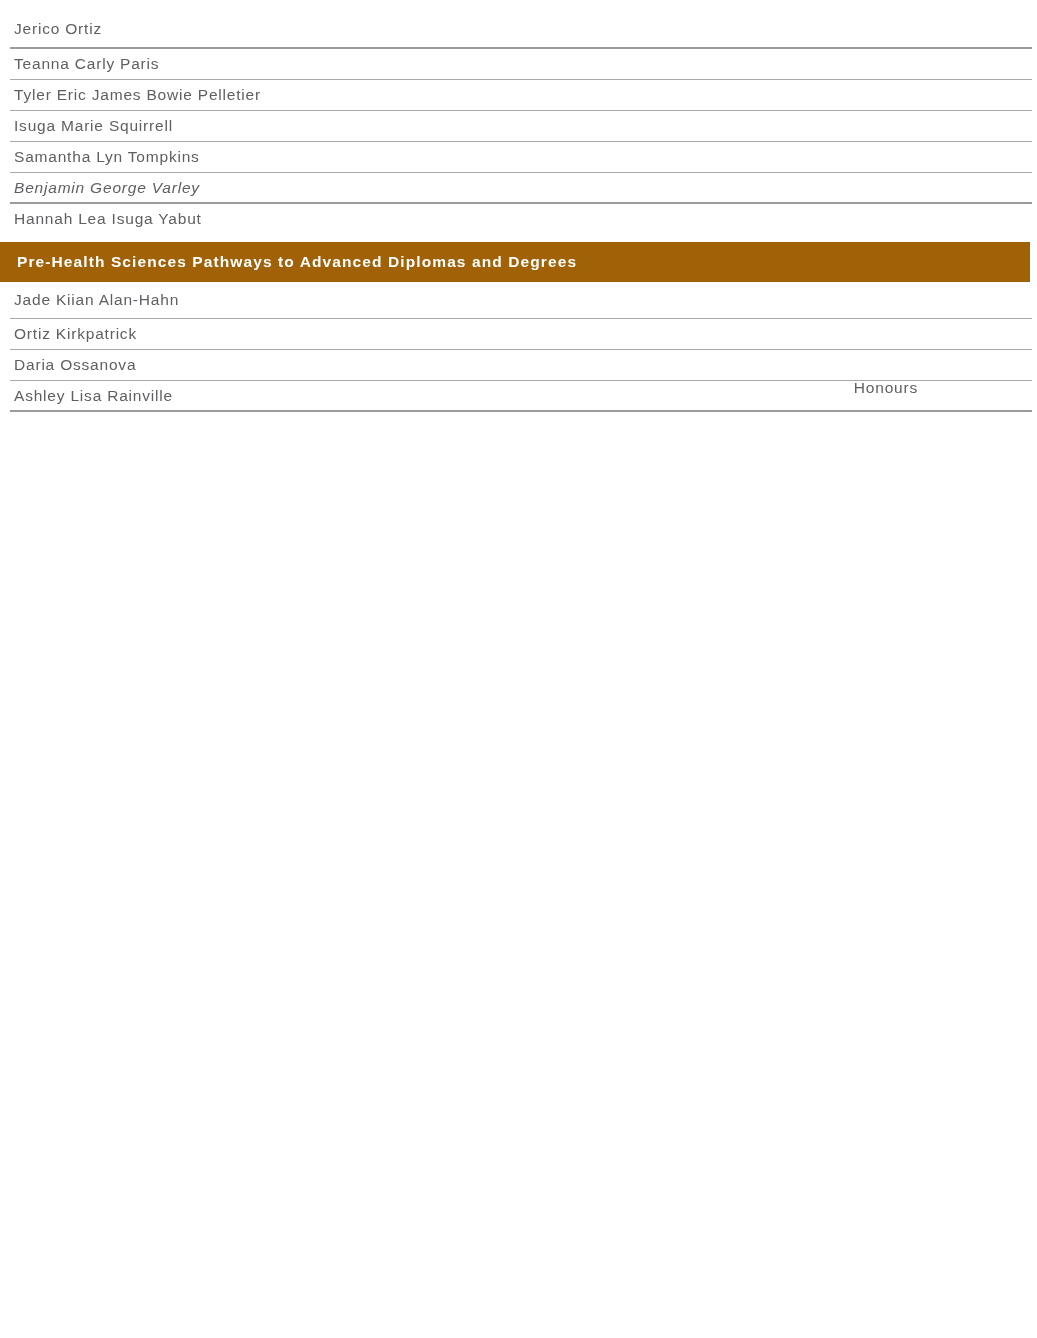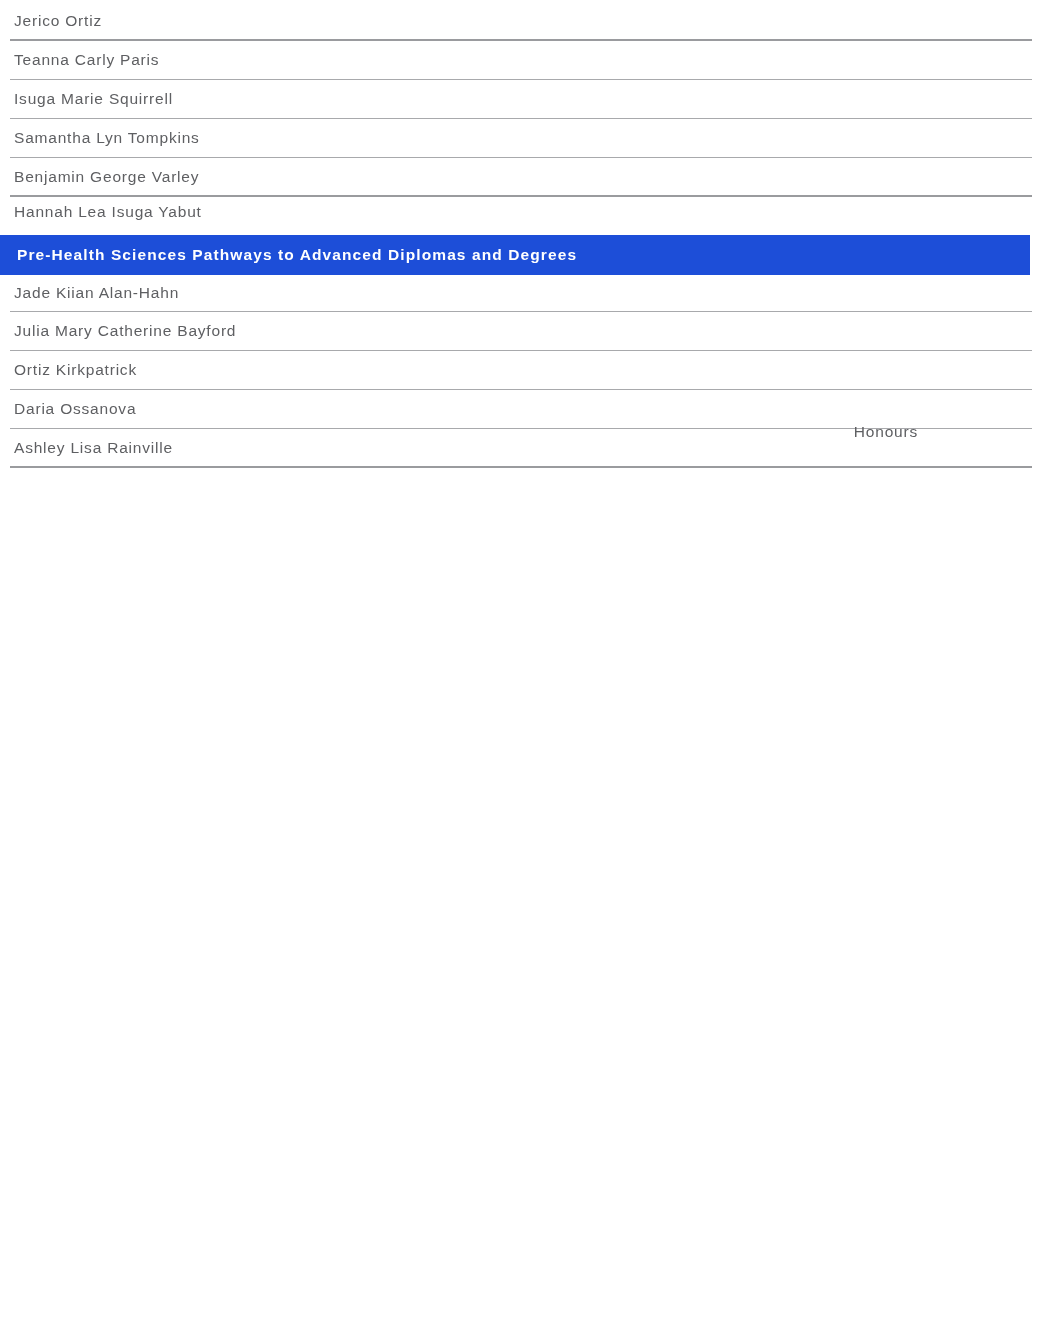--- a/index.html
+++ b/index.html
@@ -8,63 +8,64 @@
     background: #ffffff;
   }
   body {
     width: 1037px;
     height: 1338px;
     font-family: "Liberation Sans", "DejaVu Sans", sans-serif;
     position: relative;
     overflow: hidden;
   }
   .grad-list {
-    padding-top: 8px;
+    padding-top: 16px;
   }
   .row {
     box-sizing: border-box;
-    height: 39px;
+    height: 31px;
     margin: 0 5px 0 10px;
     border-bottom: 1px solid #a8a9ac;
     display: flex;
     align-items: center;
     padding-left: 4px;
     color: #5e5f62;
     font-size: 15.5px;
     letter-spacing: 0.8px;
   }
   .row .name {
     white-space: nowrap;
   }
   .row-first {
     height: 33px;
     padding-bottom: 5px;
     border-bottom: 2px solid #9a9b9e;
   }
   .row-strong {
     border-bottom: 2px solid #9a9b9e;
+    font-style: italic;
   }
   .row-pre-band {
     height: 38px;
     border-bottom: none;
     padding-bottom: 8px;
   }
   .row-post-band {
     height: 37px;
     justify-content: center;
   }
   .row-last {
     border-bottom: 2px solid #9a9b9e;
     justify-content: flex-end;
   }
   .section-band {
     box-sizing: border-box;
     height: 40px;
     margin: 0 7px 0 0;
-    background: #1d4ed8;
+    background: #a16207;
     display: flex;
     align-items: center;
     padding-left: 17px;
     color: #ffffff;
     font-size: 15.5px;
     font-weight: bold;
     letter-spacing: 1.1px;
     white-space: nowrap;
   }
   .honour {
@@ -80,20 +81,23 @@
 <section class="grad-list">
 
   <div class="row row-first">
     <span class="name">Jerico Ortiz</span>
   </div>
 
   <div class="row">
     <span class="name">Teanna Carly Paris</span>
   </div>
 
+  <div class="row">
+    <span class="name">Tyler Eric James Bowie Pelletier</span>
+  </div>
 
   <div class="row">
     <span class="name">Isuga Marie Squirrell</span>
   </div>
 
   <div class="row">
     <span class="name">Samantha Lyn Tompkins</span>
   </div>
 
   <div class="row row-strong">
@@ -106,24 +110,20 @@
 
   <div class="section-band">
     <span>Pre-Health Sciences Pathways to Advanced Diplomas and Degrees</span>
   </div>
 
   <div class="row row-post-band">
     <span class="name">Jade Kiian Alan-Hahn</span>
     <span class="honour"></span>
   </div>
 
-  <div class="row">
-    <span class="name">Julia Mary Catherine Bayford</span>
-    <span class="honour"></span>
-  </div>
 
   <div class="row">
     <span class="name">Ortiz Kirkpatrick</span>
     <span class="honour"></span>
   </div>
 
 
   <div class="row">
     <span class="name">Daria Ossanova</span>
     <span class="honour">Honours</span>

